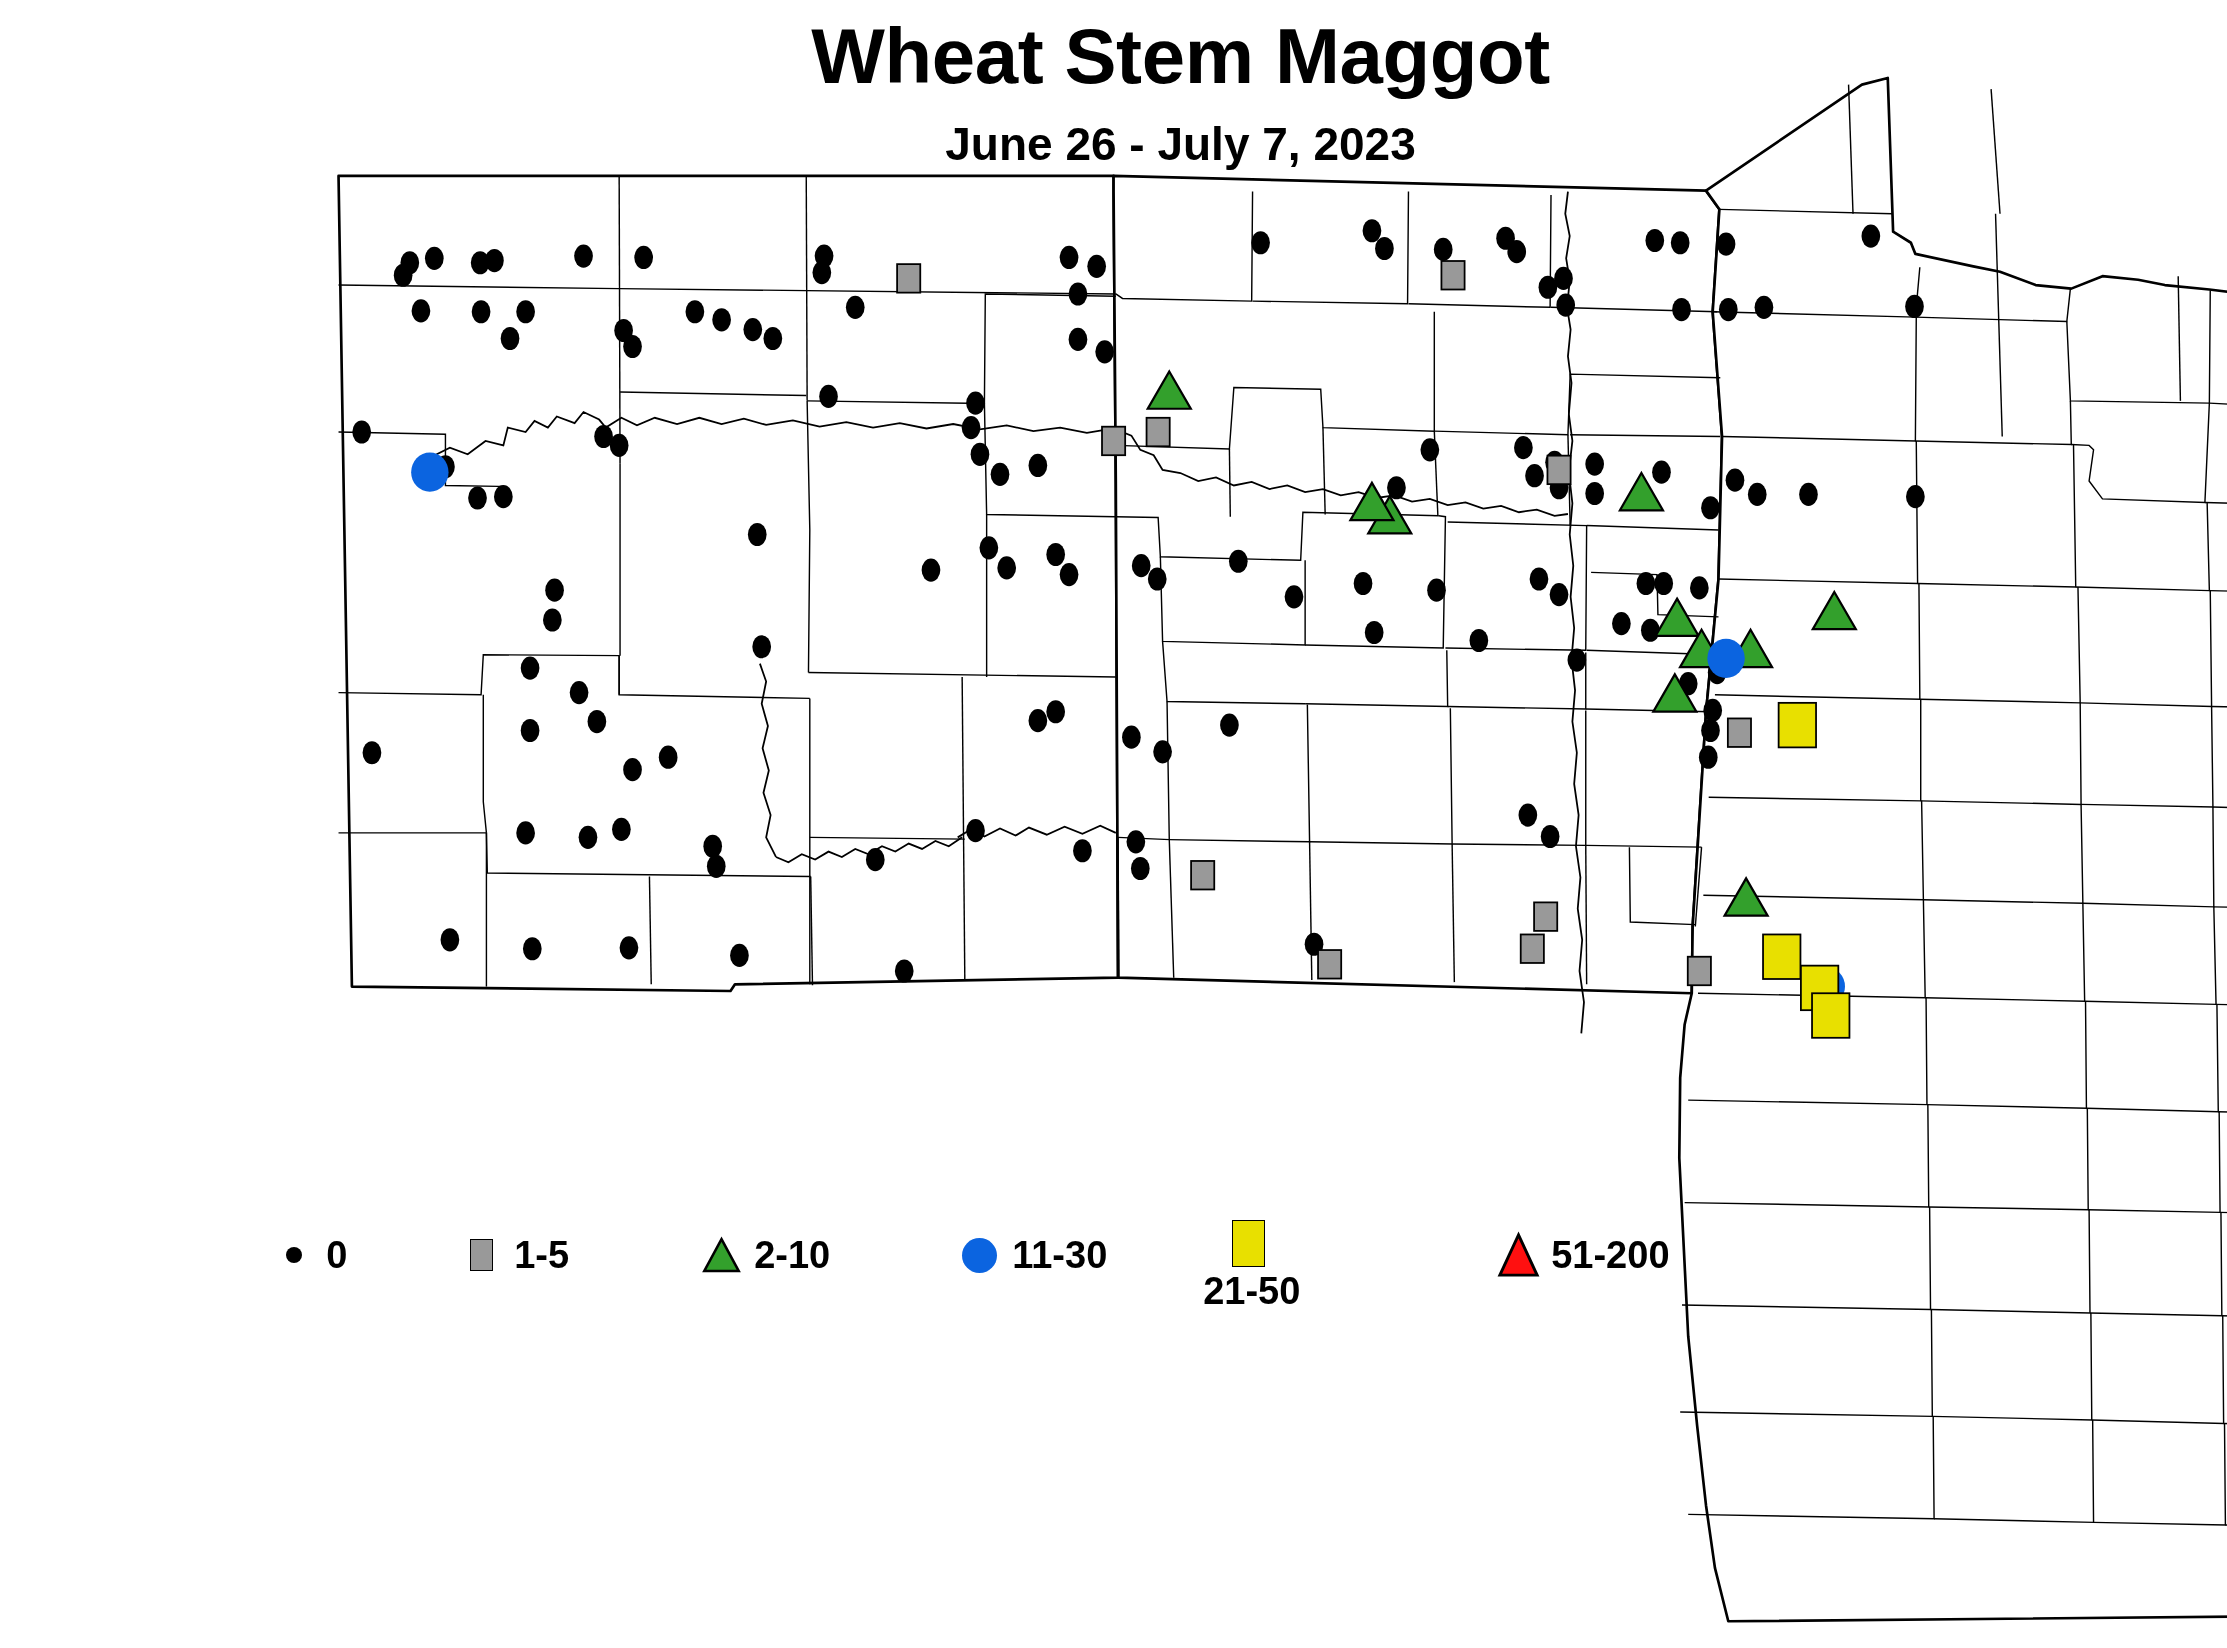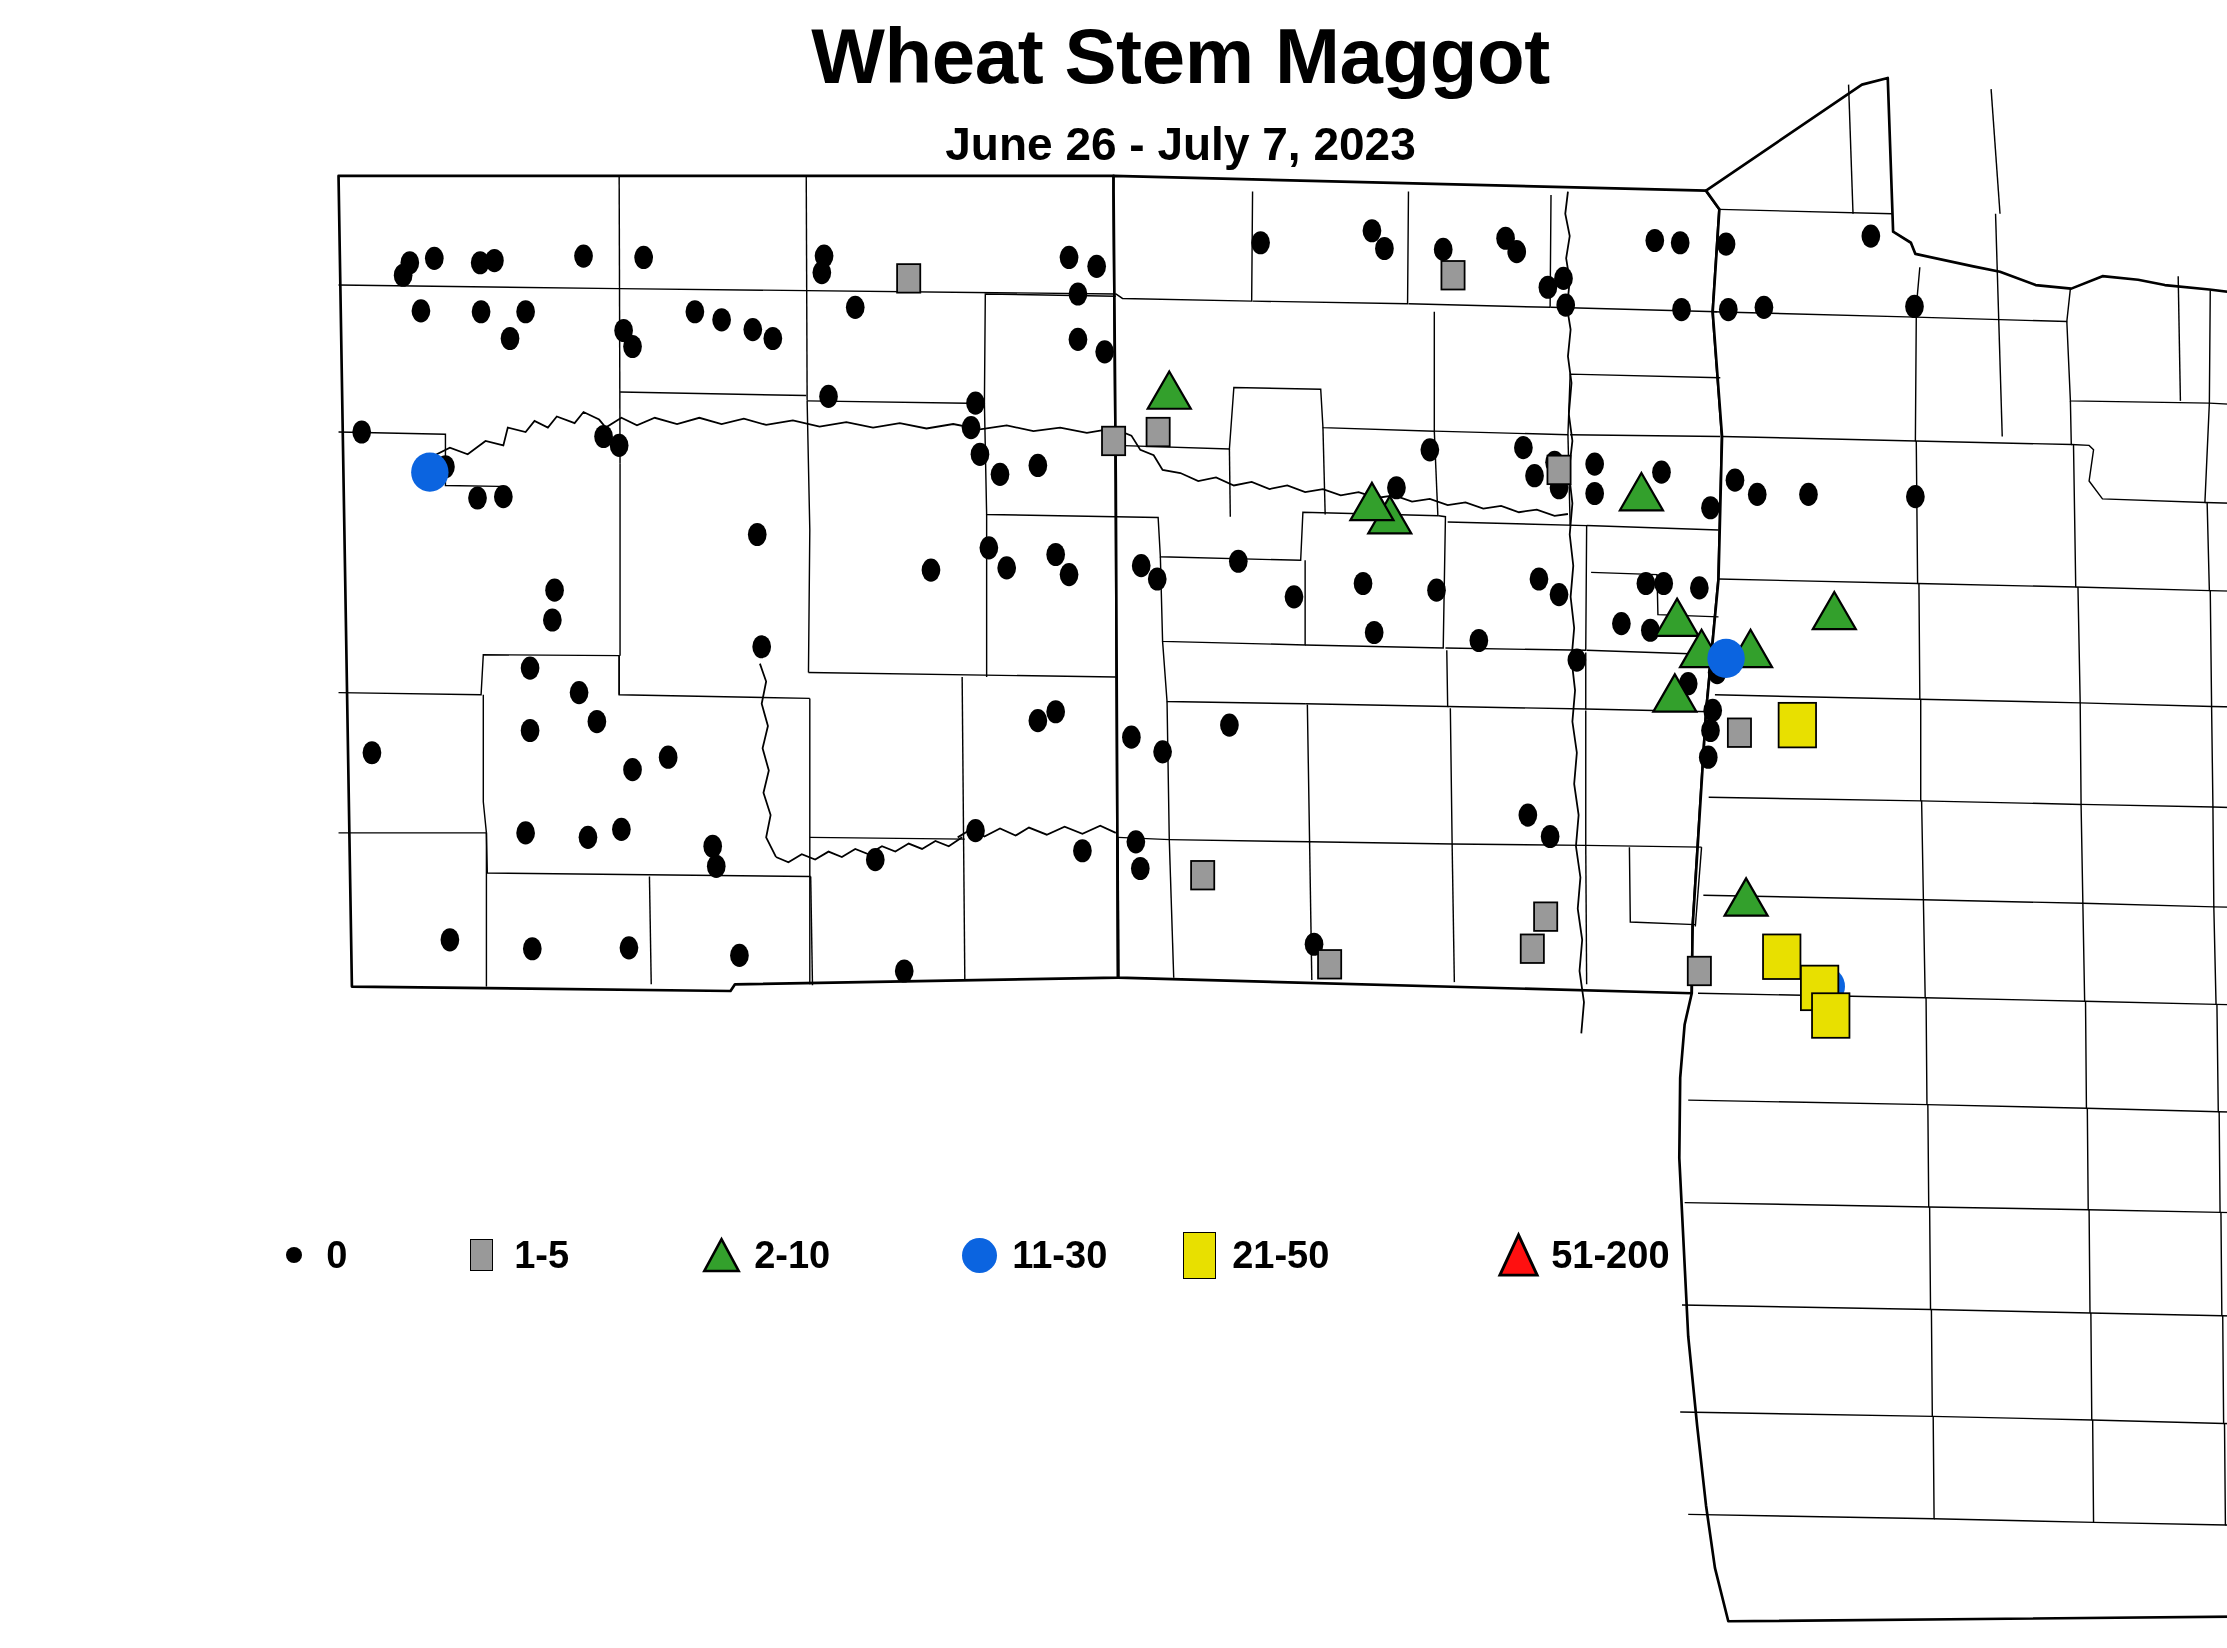--- a/index.html
+++ b/index.html
@@ -474,21 +474,21 @@
         <span class="legend-label">2-10</span>
       </div>
 
       <div class="legend-item" style="left:686px;">
         <span class="legend-sym">
           <span class="sym-circle-blue"></span>
         </span>
         <span class="legend-label">11-30</span>
       </div>
 
-      <div class="legend-item" style="left:906px;">
+      <div class="legend-item" style="left:930px;flex-direction:column;">
         <span class="legend-sym">
           <span class="sym-square-yellow"></span>
         </span>
         <span class="legend-label">21-50</span>
       </div>
 
       <div class="legend-item" style="left:1225px;">
         <span class="legend-sym">
           <svg class="sym-tri" width="49" height="49" viewBox="0 0 100 100">
             <polygon points="50,8 88,90 12,90" fill="#ff1010" stroke="#000" stroke-width="6"></polygon>

